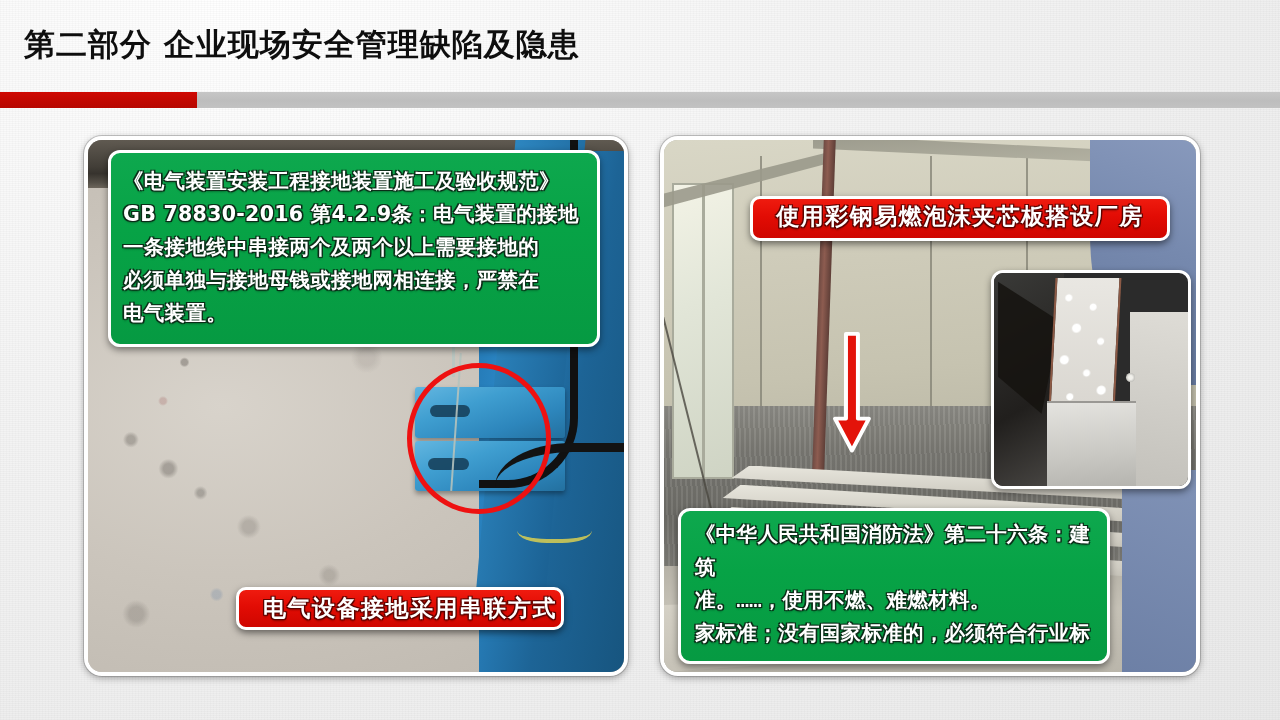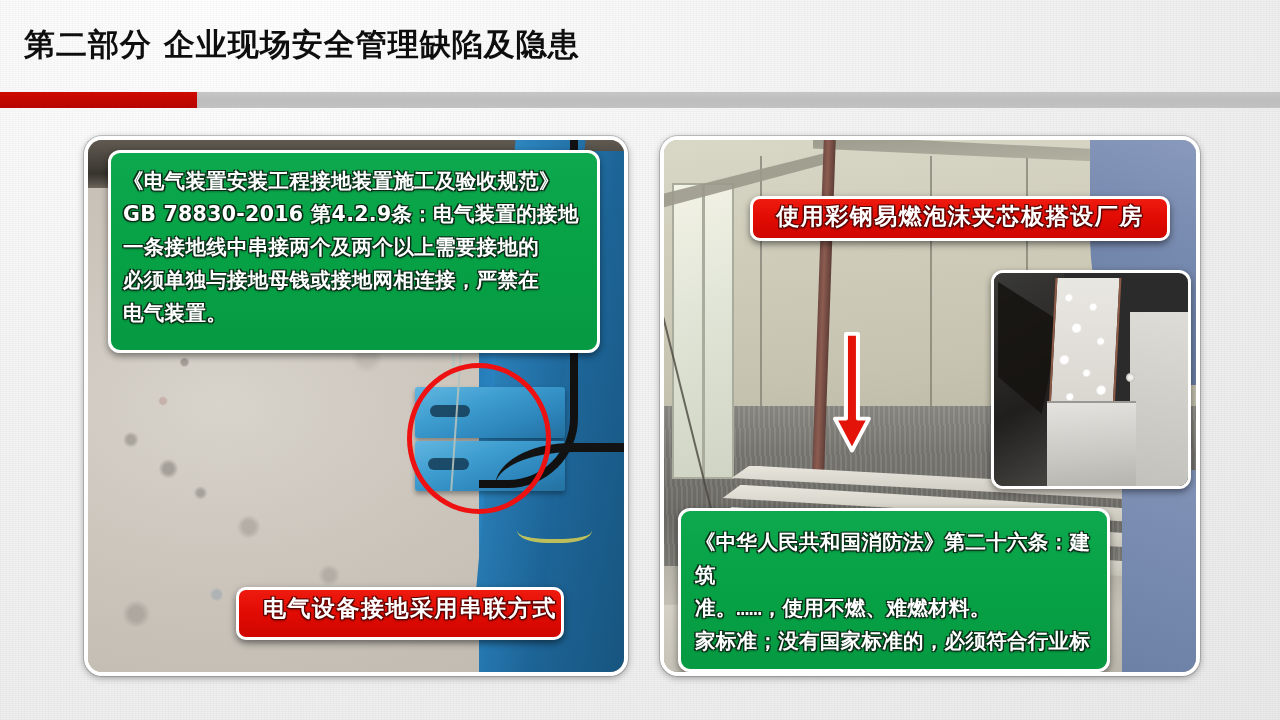--- a/index.html
+++ b/index.html
@@ -274,40 +274,40 @@
   }
   .greenbox p{
     margin:0;
     font-size:20.5px;line-height:33px;letter-spacing:.3px;
     font-weight:bold;
     text-shadow:
       -1.4px -1.4px 0 #0b2d18, 1.4px -1.4px 0 #0b2d18,
       -1.4px  1.4px 0 #0b2d18, 1.4px  1.4px 0 #0b2d18,
        0 2px 2px rgba(0,0,0,.35);
   }
-  .gb-left{left:20px;top:10px;width:492px;padding:12px 10px 20px 12px;}
-  .gb-right{left:14px;top:368px;width:432px;padding:16px 10px 10px 14px;}
+  .gb-left{left:20px;top:10px;width:492px;padding:12px 10px 14px 12px;}
+  .gb-right{left:14px;top:368px;width:432px;padding:8px 10px 10px 14px;}
 
   .redbox{
     position:absolute;
     background:linear-gradient(180deg,#ef1b0f 0%,#e20c04 45%,#cf0600 100%);
     border:3px solid #ffffff;border-radius:10px;
     box-shadow:0 3px 7px rgba(0,0,0,.5);
     box-sizing:border-box;
     text-align:center;z-index:7;
   }
   .redbox span{
     font-size:23px;font-weight:bold;color:#ffffff;letter-spacing:1.5px;
     text-shadow:
       -1.3px -1.3px 0 #5c0400, 1.3px -1.3px 0 #5c0400,
       -1.3px  1.3px 0 #5c0400, 1.3px  1.3px 0 #5c0400,
        0 2px 2px rgba(0,0,0,.4);
     white-space:nowrap;
   }
-  .rb-left{left:148px;top:447px;width:328px;height:53px;line-height:37px;padding-left:20px;}
+  .rb-left{left:148px;top:447px;width:328px;height:43px;line-height:37px;padding-left:20px;}
   .rb-right{left:86px;top:56px;width:420px;height:45px;line-height:39px;}
 </style>
 </head>
 <body>
 
 <div class="slide">
 
   <div class="title">第二部分  企业现场安全管理缺陷及隐患</div>
   <div class="bar">
     <div class="bar-gray"></div>

